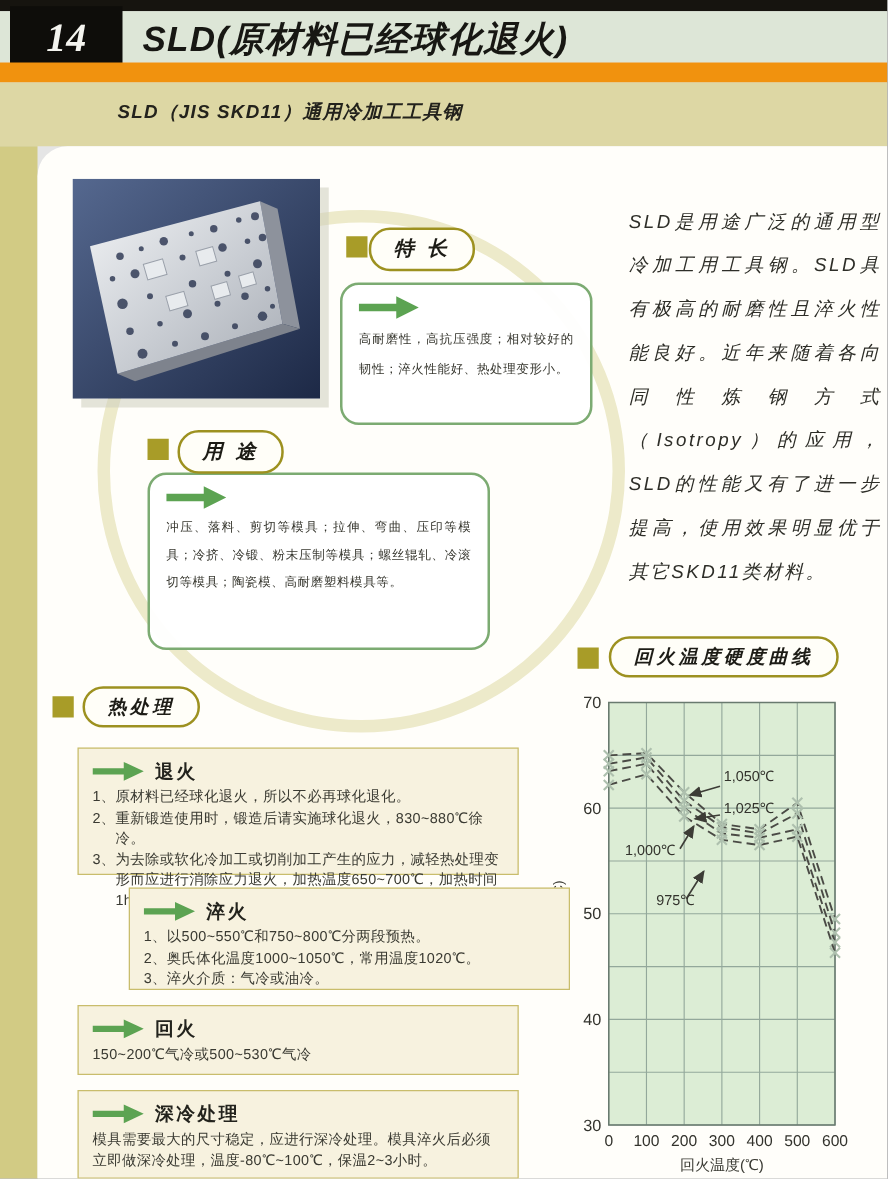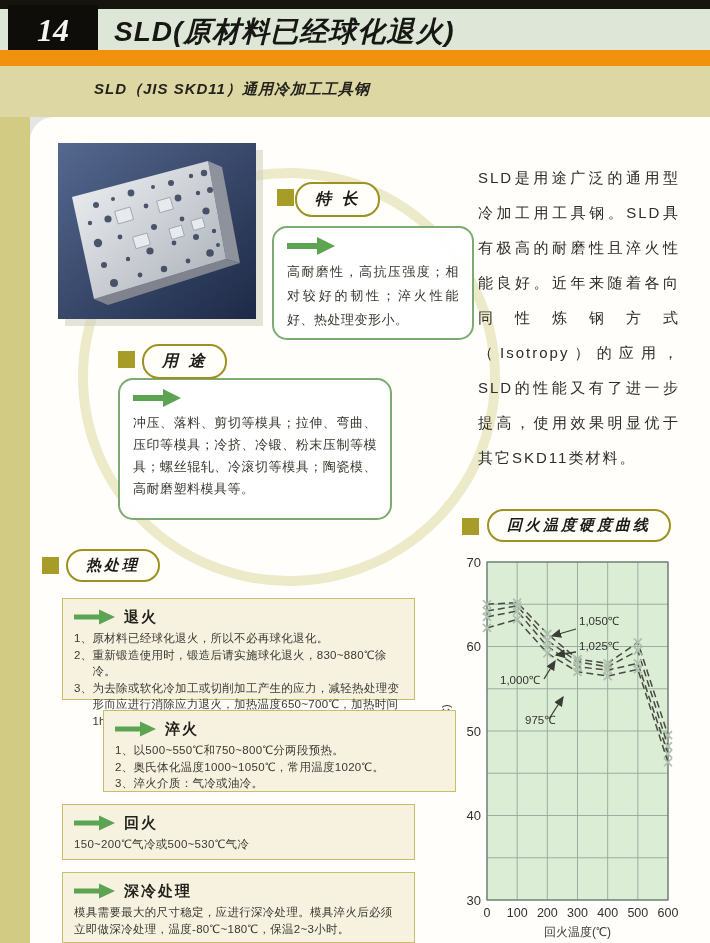--- a/index.html
+++ b/index.html
@@ -30,28 +30,28 @@
   .photo svg{display:block;}
   
   .bullet{position:absolute;width:17px;height:17px;background:#a89c28;z-index:3;}
   .capsule{position:absolute;z-index:3;background:#fffef8;border:2px solid #9d9120;
            border-radius:17px;padding:5px 18px;font-size:16px;font-weight:bold;
            font-style:italic;color:#1d1c16;letter-spacing:3px;white-space:nowrap;}
   
   .green-box{position:absolute;z-index:2;background:rgba(255,255,255,.95);
            border:2px solid #7cab72;border-radius:15px;padding:8px 13px 6px 13px;}
   .arrow-icon{display:block;}
-  .green-box .box-text{font-size:13px;line-height:24px;text-align:justify;color:#37372f;
+  .green-box .box-text{font-size:10px;line-height:24px;text-align:justify;color:#37372f;
            letter-spacing:.5px;margin-top:4px;}
   #features-box{left:272px;top:226px;width:172px;height:96px;}
   #uses-box{left:118px;top:378px;width:244px;height:124px;}
   #uses-box .box-text{line-height:22px;}
   
-  .intro-text{position:absolute;left:478px;top:160px;width:202px;z-index:2;font-size:15px;
-           line-height:35px;letter-spacing:2px;text-align:justify;
+  .intro-text{position:absolute;left:503px;top:160px;width:202px;z-index:2;font-size:15px;
+           font-style:italic;line-height:35px;letter-spacing:2px;text-align:justify;
            color:#2e2e28;}
   
   .ht-box{position:absolute;left:62px;width:353px;z-index:2;background:#f7f2df;
           border:1px solid #c9bd6c;padding:7px 11px 4px 11px;box-sizing:border-box;}
   .ht-head{display:flex;align-items:center;gap:8px;height:22px;margin-bottom:2px;}
   .ht-title{font-size:15px;font-weight:bold;color:#23231d;letter-spacing:2px;}
   .ht-line{font-size:11.5px;line-height:16.5px;color:#3a3a32;letter-spacing:.3px;}
   .ht-line.num{padding-left:1.6em;text-indent:-1.6em;}
   #ht-0{top:598px;height:102px;}
   #ht-1{top:710px;height:82px;margin-left:41px;}
@@ -313,17 +313,17 @@
   </div>
 
   <div class="ht-box" id="ht-3">
     <div class="ht-head">
       <svg width="42" height="16" viewBox="0 0 42 16">
         <polygon points="0,5.5 25,5.5 25,0.5 41,8 25,15.5 25,10.5 0,10.5" fill="#5ca352"></polygon>
       </svg>
       <span class="ht-title">深冷处理</span>
     </div>
     <div class="ht-lines">
-        <div class="ht-line">模具需要最大的尺寸稳定，应进行深冷处理。模具淬火后必须立即做深冷处理，温度-80℃~180℃，保温2~3小时。</div>
+        <div class="ht-line">模具需要最大的尺寸稳定，应进行深冷处理。模具淬火后必须立即做深冷处理，温度-80℃~100℃，保温2~3小时。</div>
       </div>
   </div>
 
 </div>
 
 </body></html>

